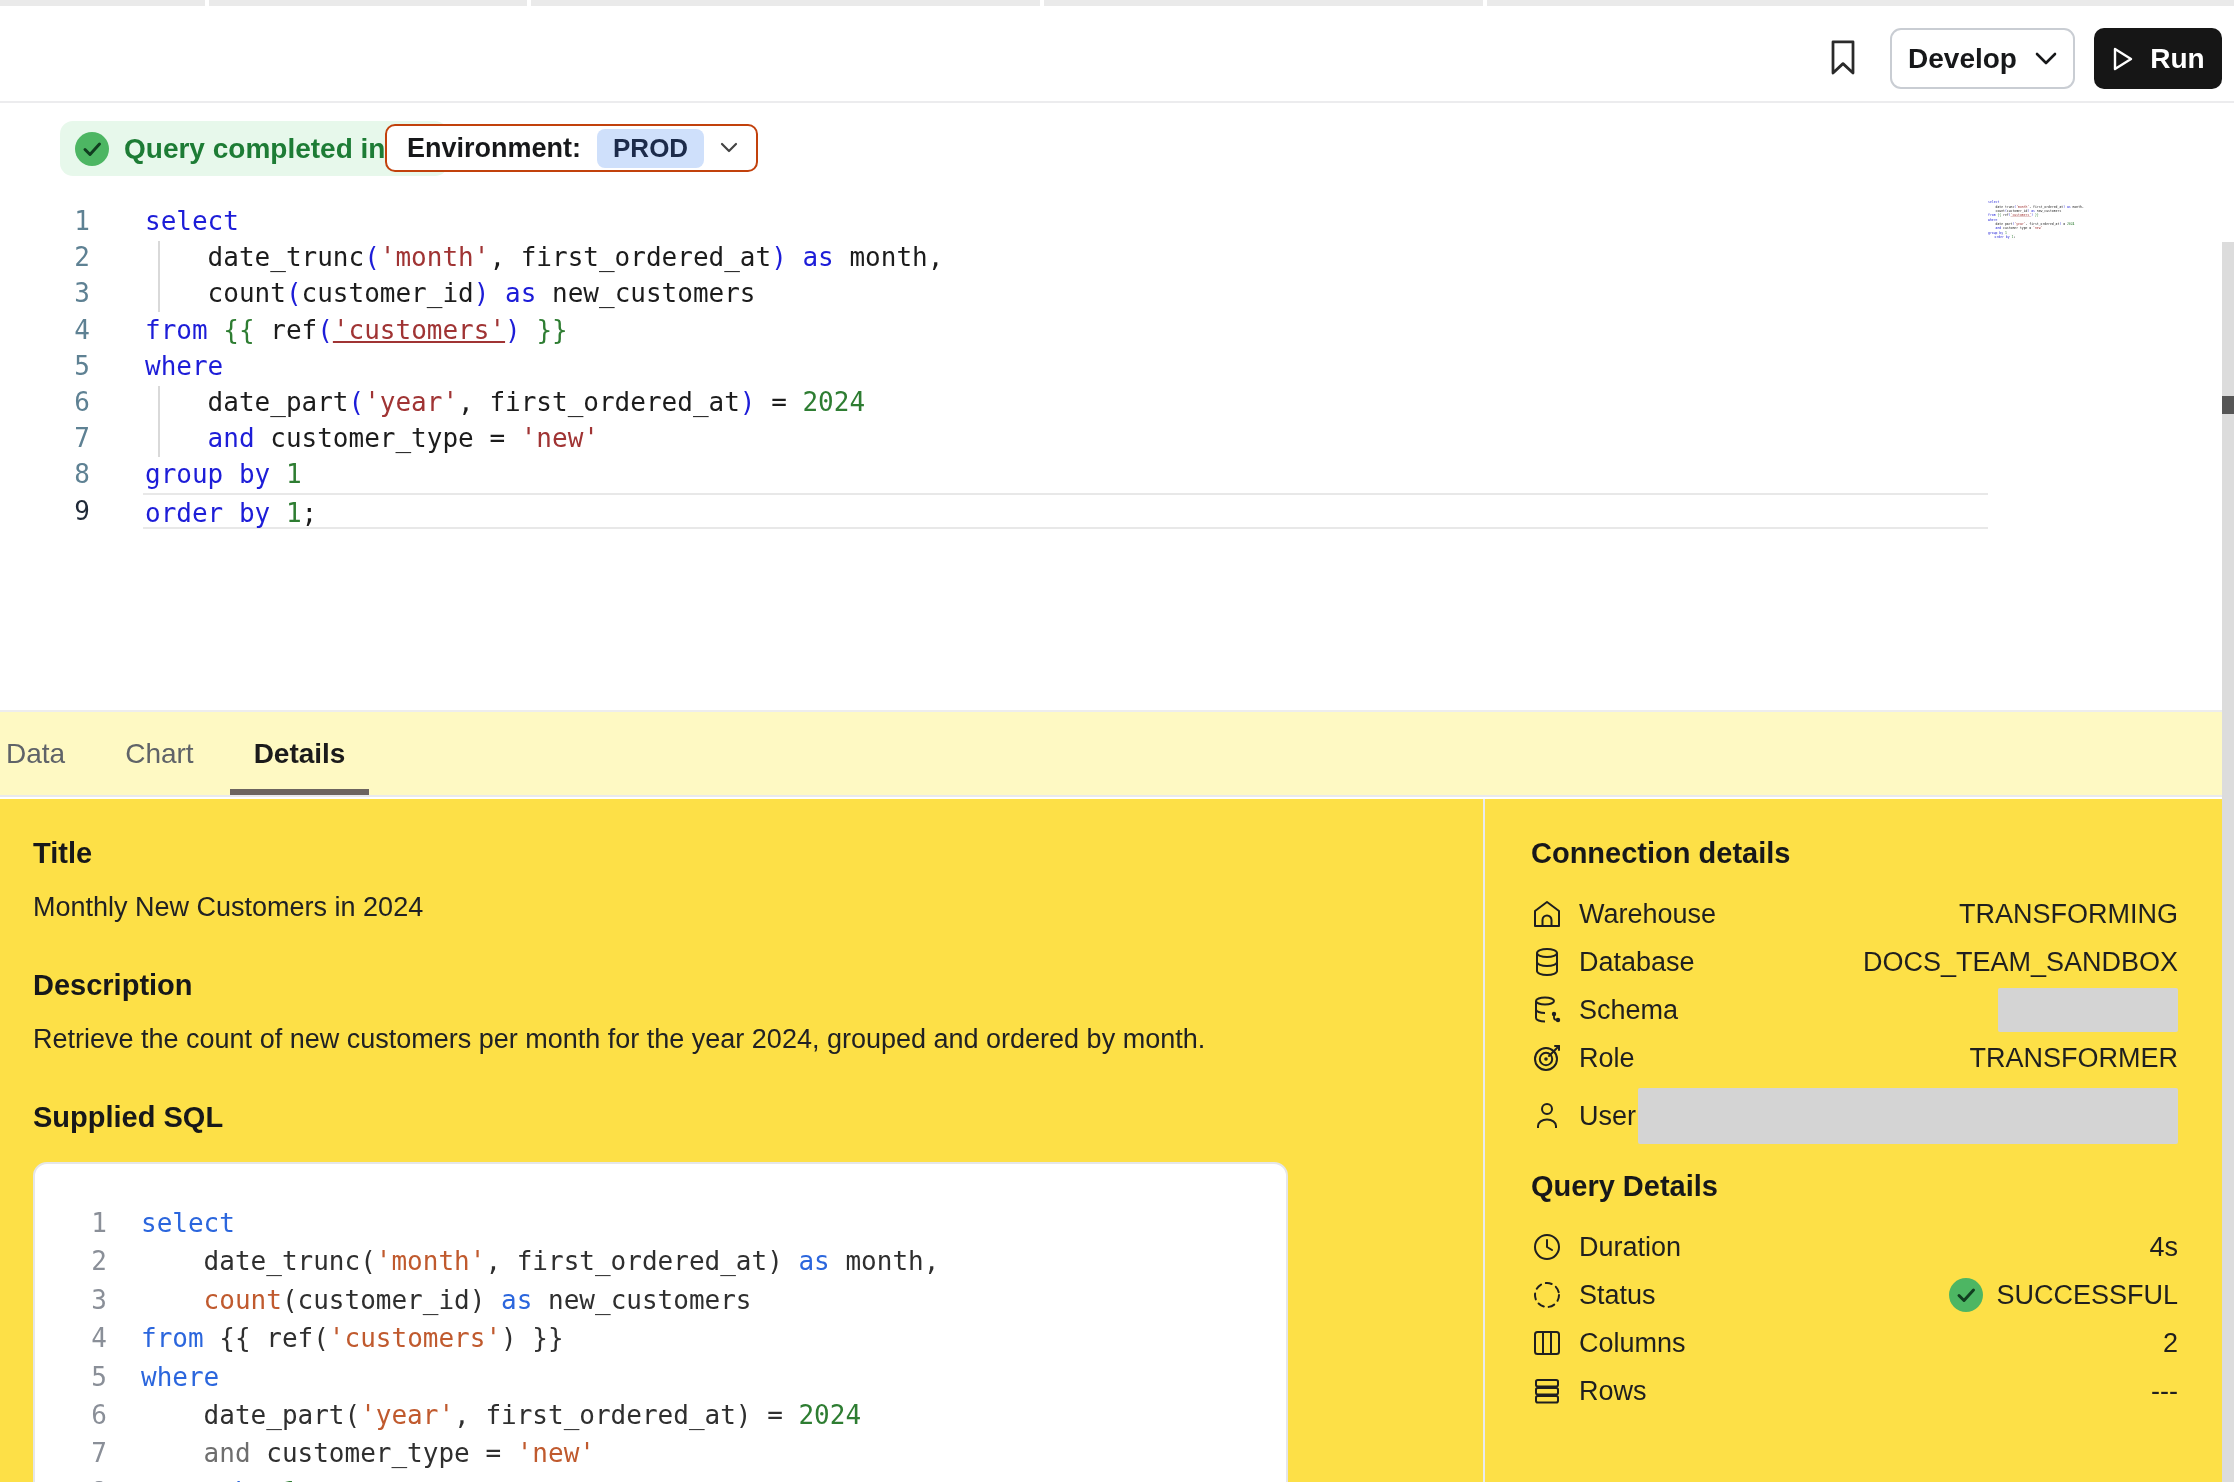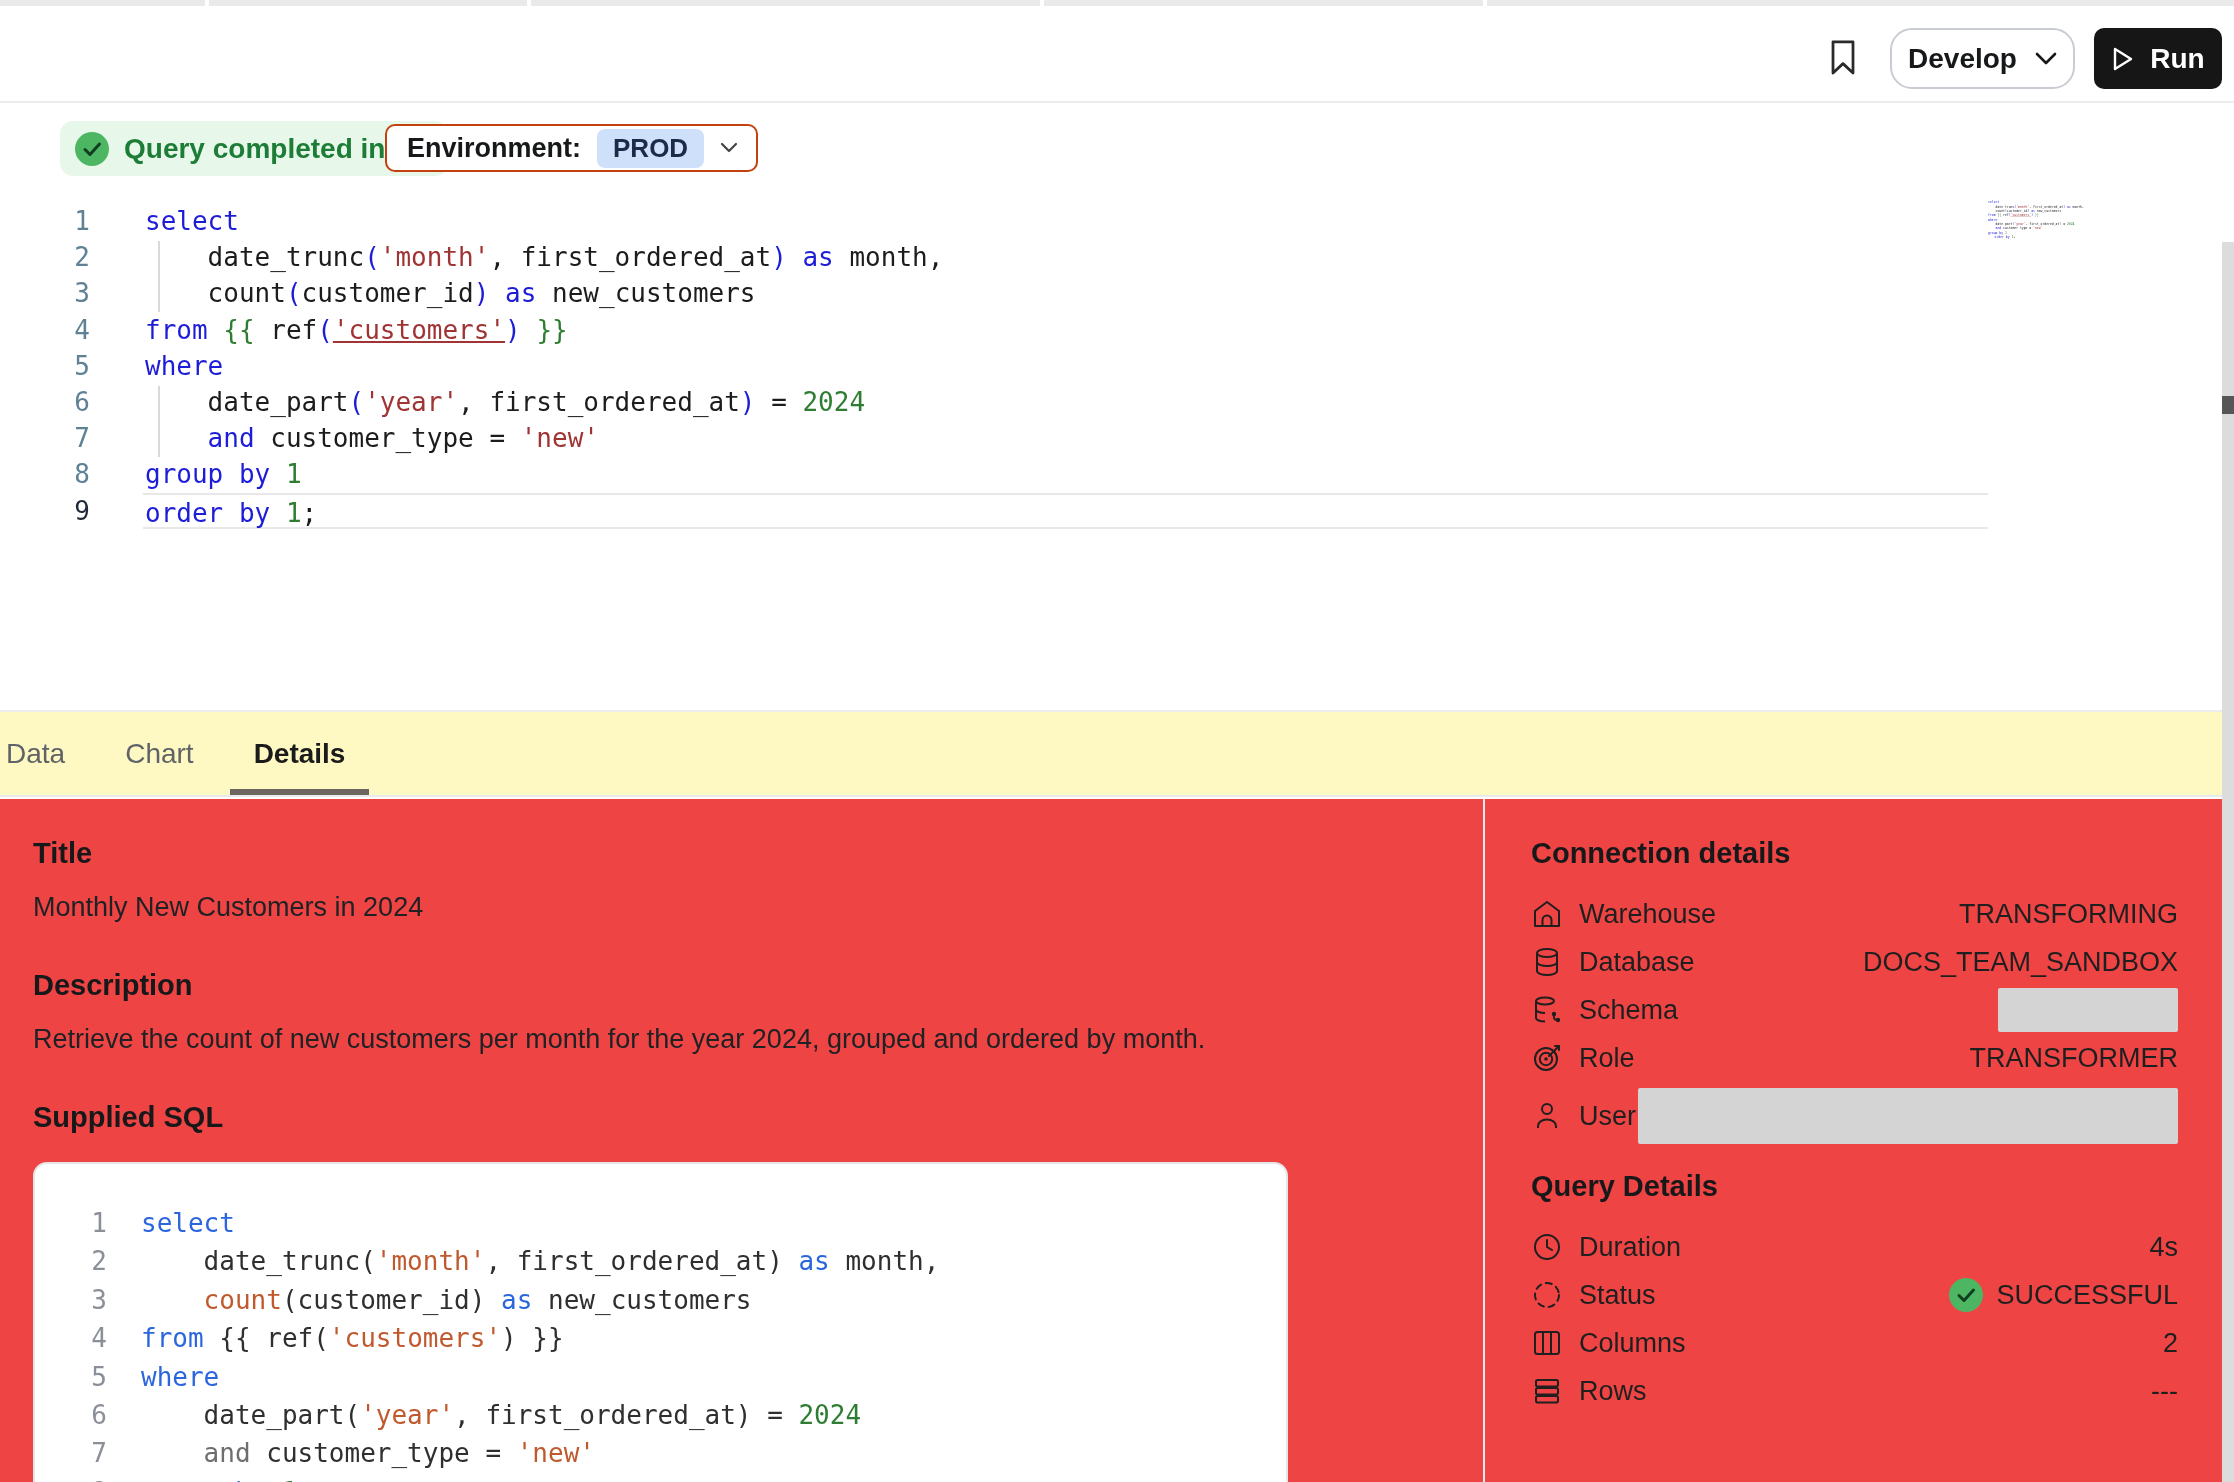--- a/index.html
+++ b/index.html
@@ -13,21 +13,21 @@
   
   .tabstrip{ position:absolute; top:0; left:0; right:0; height:6px; background:#eaeaea; }
   .tabstrip .gap{ position:absolute; top:0; width:4px; height:6px; background:#ffffff; }
 
   
   .header{ position:absolute; top:6px; left:0; right:0; height:97px; border-bottom:2px solid #ececee; background:#fff; }
   .bookmark-btn{ position:absolute; left:1828px; top:30px; width:40px; height:44px; background:none; border:none; cursor:pointer; }
   .develop-btn{
     position:absolute; left:1890px; top:22px; width:185px; height:61px;
     display:flex; align-items:center; justify-content:center; gap:18px;
-    background:#fff; border:2px solid #c9cdd3; border-radius:22px;
+    background:#fff; border:2px solid #c9cdd3; border-radius:11px;
     font-family:inherit; font-size:28px; font-weight:600; color:#17181a;
   }
   .run-btn{
     position:absolute; left:2094px; top:22px; width:128px; height:61px;
     display:flex; align-items:center; justify-content:center; gap:15px;
     background:#161616; border:none; border-radius:10px;
     font-family:inherit; font-size:28px; font-weight:600; color:#fff;
   }
 
   
@@ -75,21 +75,21 @@
 
   
   .tabsbar{ position:absolute; top:710px; left:0; right:0; height:87px;
             border-top:2px solid #ededee; border-bottom:2px solid #e9eaec;
             display:flex; align-items:stretch; gap:48px; background:#fef9c3; }
   .tab{ position:relative; display:flex; align-items:center; font-size:28px; color:#5f6368; cursor:pointer; padding:0 6px; }
   .tab.active{ color:#1b1b1b; font-weight:700; }
   .tab.active::after{ content:""; position:absolute; left:-18px; right:-18px; bottom:0; height:6px; background:#6d655f; }
 
   
-  .content{ position:absolute; top:799px; left:0; right:0; bottom:0; display:flex; background:#ef4444; }
+  .content{ position:absolute; top:799px; left:0; right:0; bottom:0; display:flex; background:#fde047; }
   .left-col{ flex:1; padding:38px 0 0 33px; }
   .h-section{ font-size:29px; font-weight:700; color:#17181a; }
   .v-section{ font-size:27px; color:#202124; margin-top:22px; }
   .mt{ margin-top:46px; }
   .sql-card{
     width:1255px; margin-top:28px; height:420px;
     border:2px solid #e5e6e9; border-radius:14px; padding:40px 0 0 0; background:#fff;
   }
   .sql-card .crow{ height:38.4px; line-height:38.4px; }
   .sql-card .ln{ width:72px; text-align:right; color:#8a8f98; flex:0 0 auto; }

